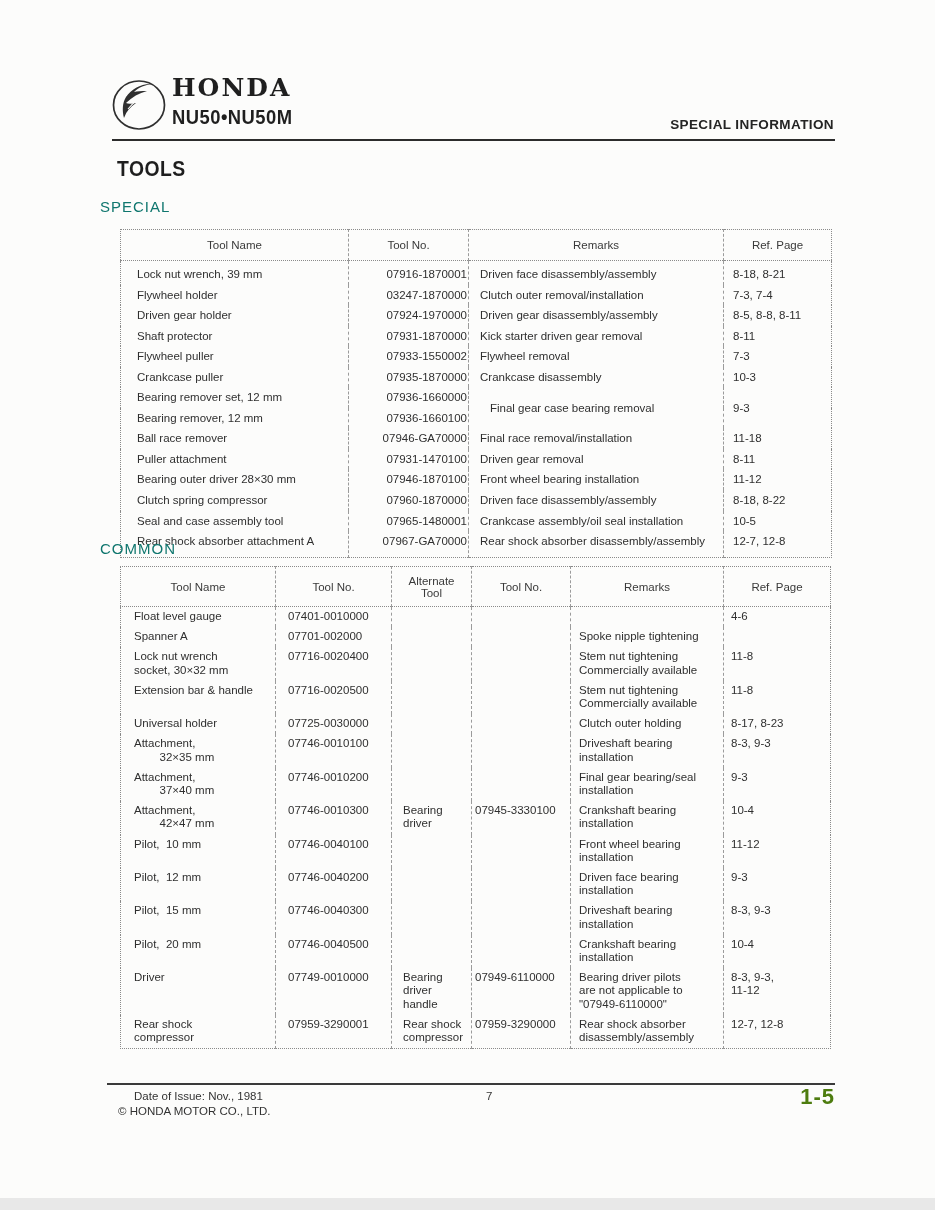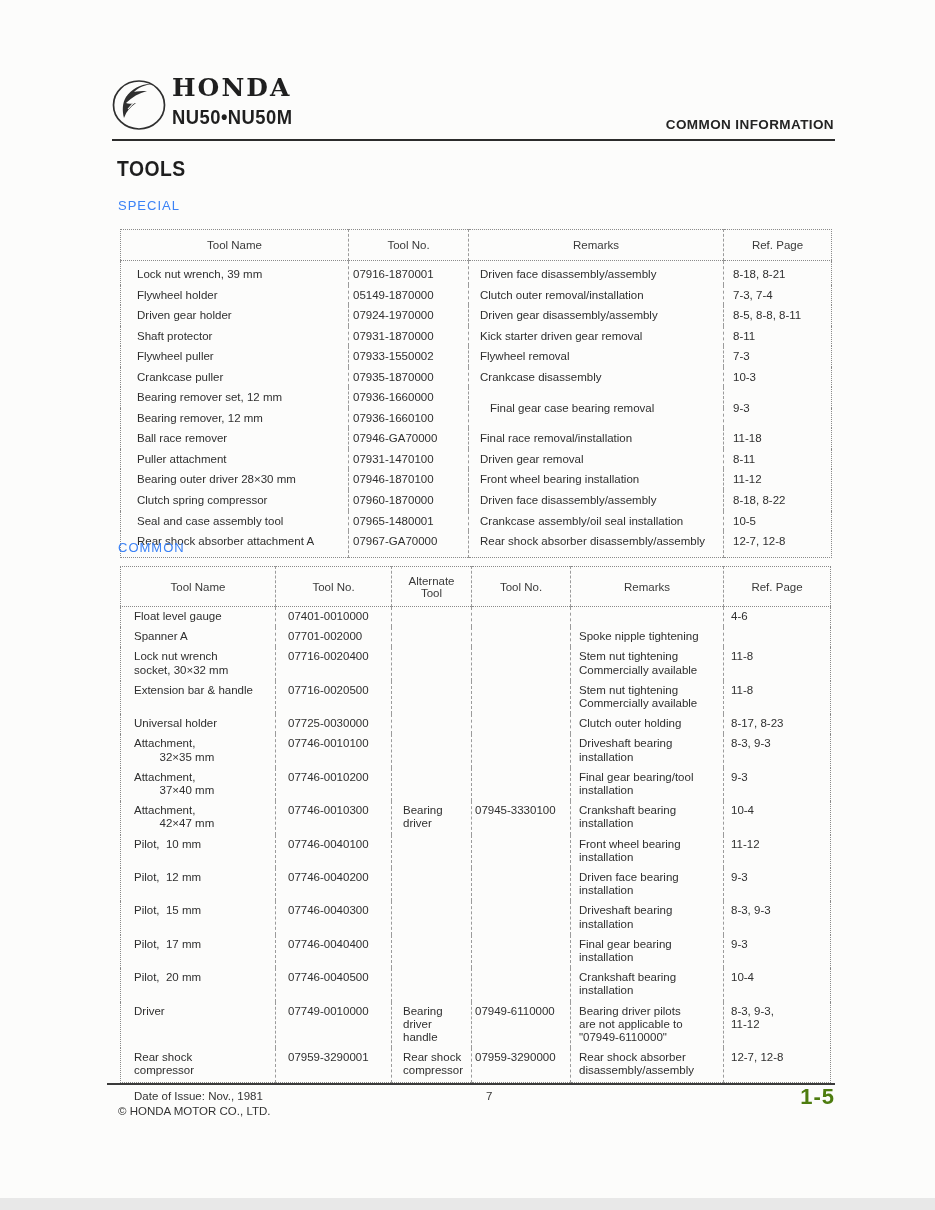--- a/index.html
+++ b/index.html
@@ -23,21 +23,21 @@
     position:absolute;right:101px;top:117px;font-size:13.5px;font-weight:bold;
     letter-spacing:.4px;color:#242424;
   }
   .header-rule{position:absolute;left:112px;right:100px;top:139px;height:2px;background:#2c2c2c;}
   
   .tools-title{
     position:absolute;left:117px;top:156px;font-size:22px;font-weight:bold;
     letter-spacing:.5px;color:#1e1e1e;transform:scaleX(.88);transform-origin:left top;
   }
   .sub-label{
-    position:absolute;left:118px;font-size:13px;color:#3b82f6;letter-spacing:1px;
+    position:absolute;left:100px;font-size:15px;color:#0f766e;letter-spacing:1px;
   }
   .special-label{top:198px;}
   .common-label{top:540px;text-align:center;}
   
   table.tbl{
     position:absolute;left:120px;border-collapse:collapse;table-layout:fixed;
     border:1px dotted #8a8a8a;background:transparent;
   }
   .tbl th{
     font-weight:normal;font-size:11.5px;color:#3a3a3a;
@@ -45,21 +45,21 @@
   }
   .tbl th + th, .tbl td + td{border-left:1px dashed #9b9b9b;}
   .tbl td{font-size:11.5px;color:#2f2f2f;white-space:pre-line;}
   
   #special-table{top:229px;width:711px;}
   #special-table th{height:28px;}
   #special-table td{line-height:18.55px;vertical-align:middle;}
   #special-table tbody tr:first-child td{padding-top:4px;}
   #special-table tbody tr:last-child td{padding-bottom:6px;}
   .c-name{padding-left:16px;}
-  .c-no{padding-left:4px;}
+  .c-no{padding-left:4px;text-align:right;}
   .c-remarks{padding-left:11px;}
   .c-remarks.indent{padding-left:21px;}
   .c-ref{padding-left:9px;}
   
   #common-table{top:566px;width:710px;}
   #common-table th{height:37px;}
   #common-table td{line-height:13.2px;padding-top:3px;padding-bottom:4px;vertical-align:top;}
   .cc-name{padding-left:13px;}
   .cc-no{padding-left:12px;}
   .cc-alt{padding-left:11px;}
@@ -86,21 +86,21 @@
       <ellipse cx="28" cy="26" rx="25.5" ry="24" fill="none" stroke="#2f2f2f" stroke-width="1.7"></ellipse>
       <path d="M13 39 C 15 33 19 28 25 24 C 20 25 17 25 15 24 C 21 18 28 14 36 12 C 30 12 26 12 23 13 C 28 8 34 6 41 5 C 31 4 20 10 15 18 C 11.5 23.5 11 31.5 13 39 Z" fill="#2f2f2f"></path>
       <path d="M17 30 C 22 24 29 18 37 13.5" stroke="#fcfcfb" stroke-width="1.1" fill="none"></path>
       <path d="M15.5 34.5 C 21 28.5 29.5 22.5 38.5 18.5" stroke="#fcfcfb" stroke-width="1.1" fill="none"></path>
     </svg>
   </div>
   <div class="brand-block">
     <div class="brand">HONDA</div>
     <div class="model">NU50•NU50M</div>
   </div>
-  <div class="section-title">COMMON INFORMATION</div>
+  <div class="section-title">SPECIAL INFORMATION</div>
   <div class="header-rule"></div>
 
   <div class="tools-title">TOOLS</div>
   <div class="sub-label special-label">SPECIAL</div>
 
   <table class="tbl" id="special-table">
     <colgroup>
         <col style="width:228px">
         <col style="width:120px">
         <col style="width:255px">
@@ -116,21 +116,21 @@
     </thead>
     <tbody>
         <tr>
           <td class="c-name">Lock nut wrench, 39 mm</td>
           <td class="c-no">07916-1870001</td>
           <td class="c-remarks">Driven face disassembly/assembly</td>
           <td class="c-ref">8-18, 8-21</td>
         </tr>
         <tr>
           <td class="c-name">Flywheel holder</td>
-          <td class="c-no">05149-1870000</td>
+          <td class="c-no">03247-1870000</td>
           <td class="c-remarks">Clutch outer removal/installation</td>
           <td class="c-ref">7-3, 7-4</td>
         </tr>
         <tr>
           <td class="c-name">Driven gear holder</td>
           <td class="c-no">07924-1970000</td>
           <td class="c-remarks">Driven gear disassembly/assembly</td>
           <td class="c-ref">8-5, 8-8, 8-11</td>
         </tr>
         <tr>
@@ -275,21 +275,21 @@
           <td class="cc-remarks">Driveshaft bearing
 installation</td>
           <td class="cc-ref">8-3, 9-3</td>
         </tr>
         <tr>
           <td class="cc-name">Attachment,
 &nbsp;&nbsp;&nbsp;&nbsp;&nbsp;&nbsp;&nbsp;&nbsp;37×40 mm</td>
           <td class="cc-no">07746-0010200</td>
           <td class="cc-alt"></td>
           <td class="cc-altno"></td>
-          <td class="cc-remarks">Final gear bearing/tool
+          <td class="cc-remarks">Final gear bearing/seal
 installation</td>
           <td class="cc-ref">9-3</td>
         </tr>
         <tr>
           <td class="cc-name">Attachment,
 &nbsp;&nbsp;&nbsp;&nbsp;&nbsp;&nbsp;&nbsp;&nbsp;42×47 mm</td>
           <td class="cc-no">07746-0010300</td>
           <td class="cc-alt">Bearing
 driver</td>
           <td class="cc-altno">07945-3330100</td>
@@ -316,29 +316,20 @@
           <td class="cc-ref">9-3</td>
         </tr>
         <tr>
           <td class="cc-name">Pilot,&nbsp;&nbsp;15 mm</td>
           <td class="cc-no">07746-0040300</td>
           <td class="cc-alt"></td>
           <td class="cc-altno"></td>
           <td class="cc-remarks">Driveshaft bearing
 installation</td>
           <td class="cc-ref">8-3, 9-3</td>
-        </tr>
-        <tr>
-          <td class="cc-name">Pilot,&nbsp;&nbsp;17 mm</td>
-          <td class="cc-no">07746-0040400</td>
-          <td class="cc-alt"></td>
-          <td class="cc-altno"></td>
-          <td class="cc-remarks">Final gear bearing
-installation</td>
-          <td class="cc-ref">9-3</td>
         </tr>
         <tr>
           <td class="cc-name">Pilot,&nbsp;&nbsp;20 mm</td>
           <td class="cc-no">07746-0040500</td>
           <td class="cc-alt"></td>
           <td class="cc-altno"></td>
           <td class="cc-remarks">Crankshaft bearing
 installation</td>
           <td class="cc-ref">10-4</td>
         </tr>

